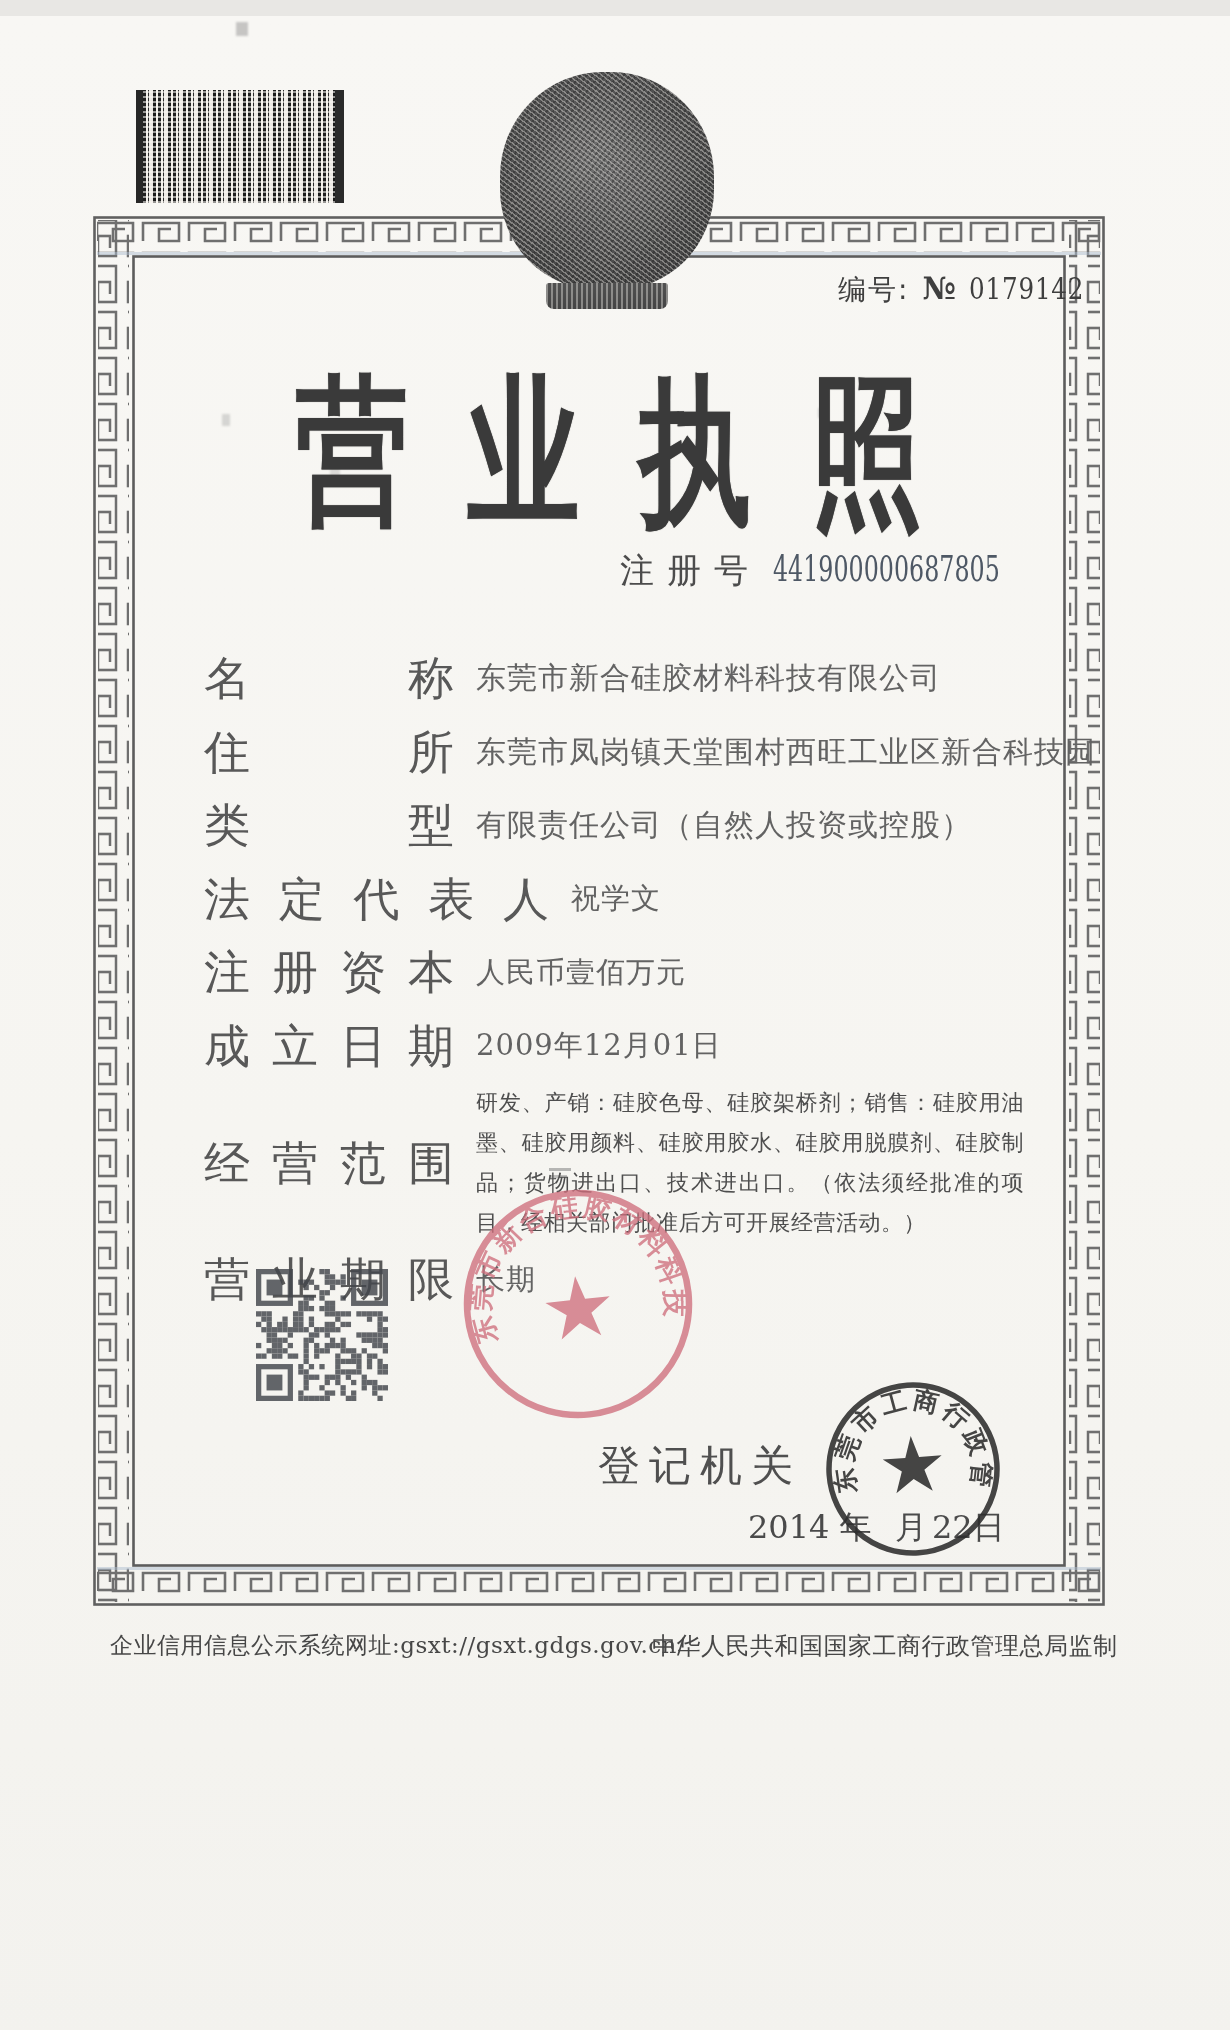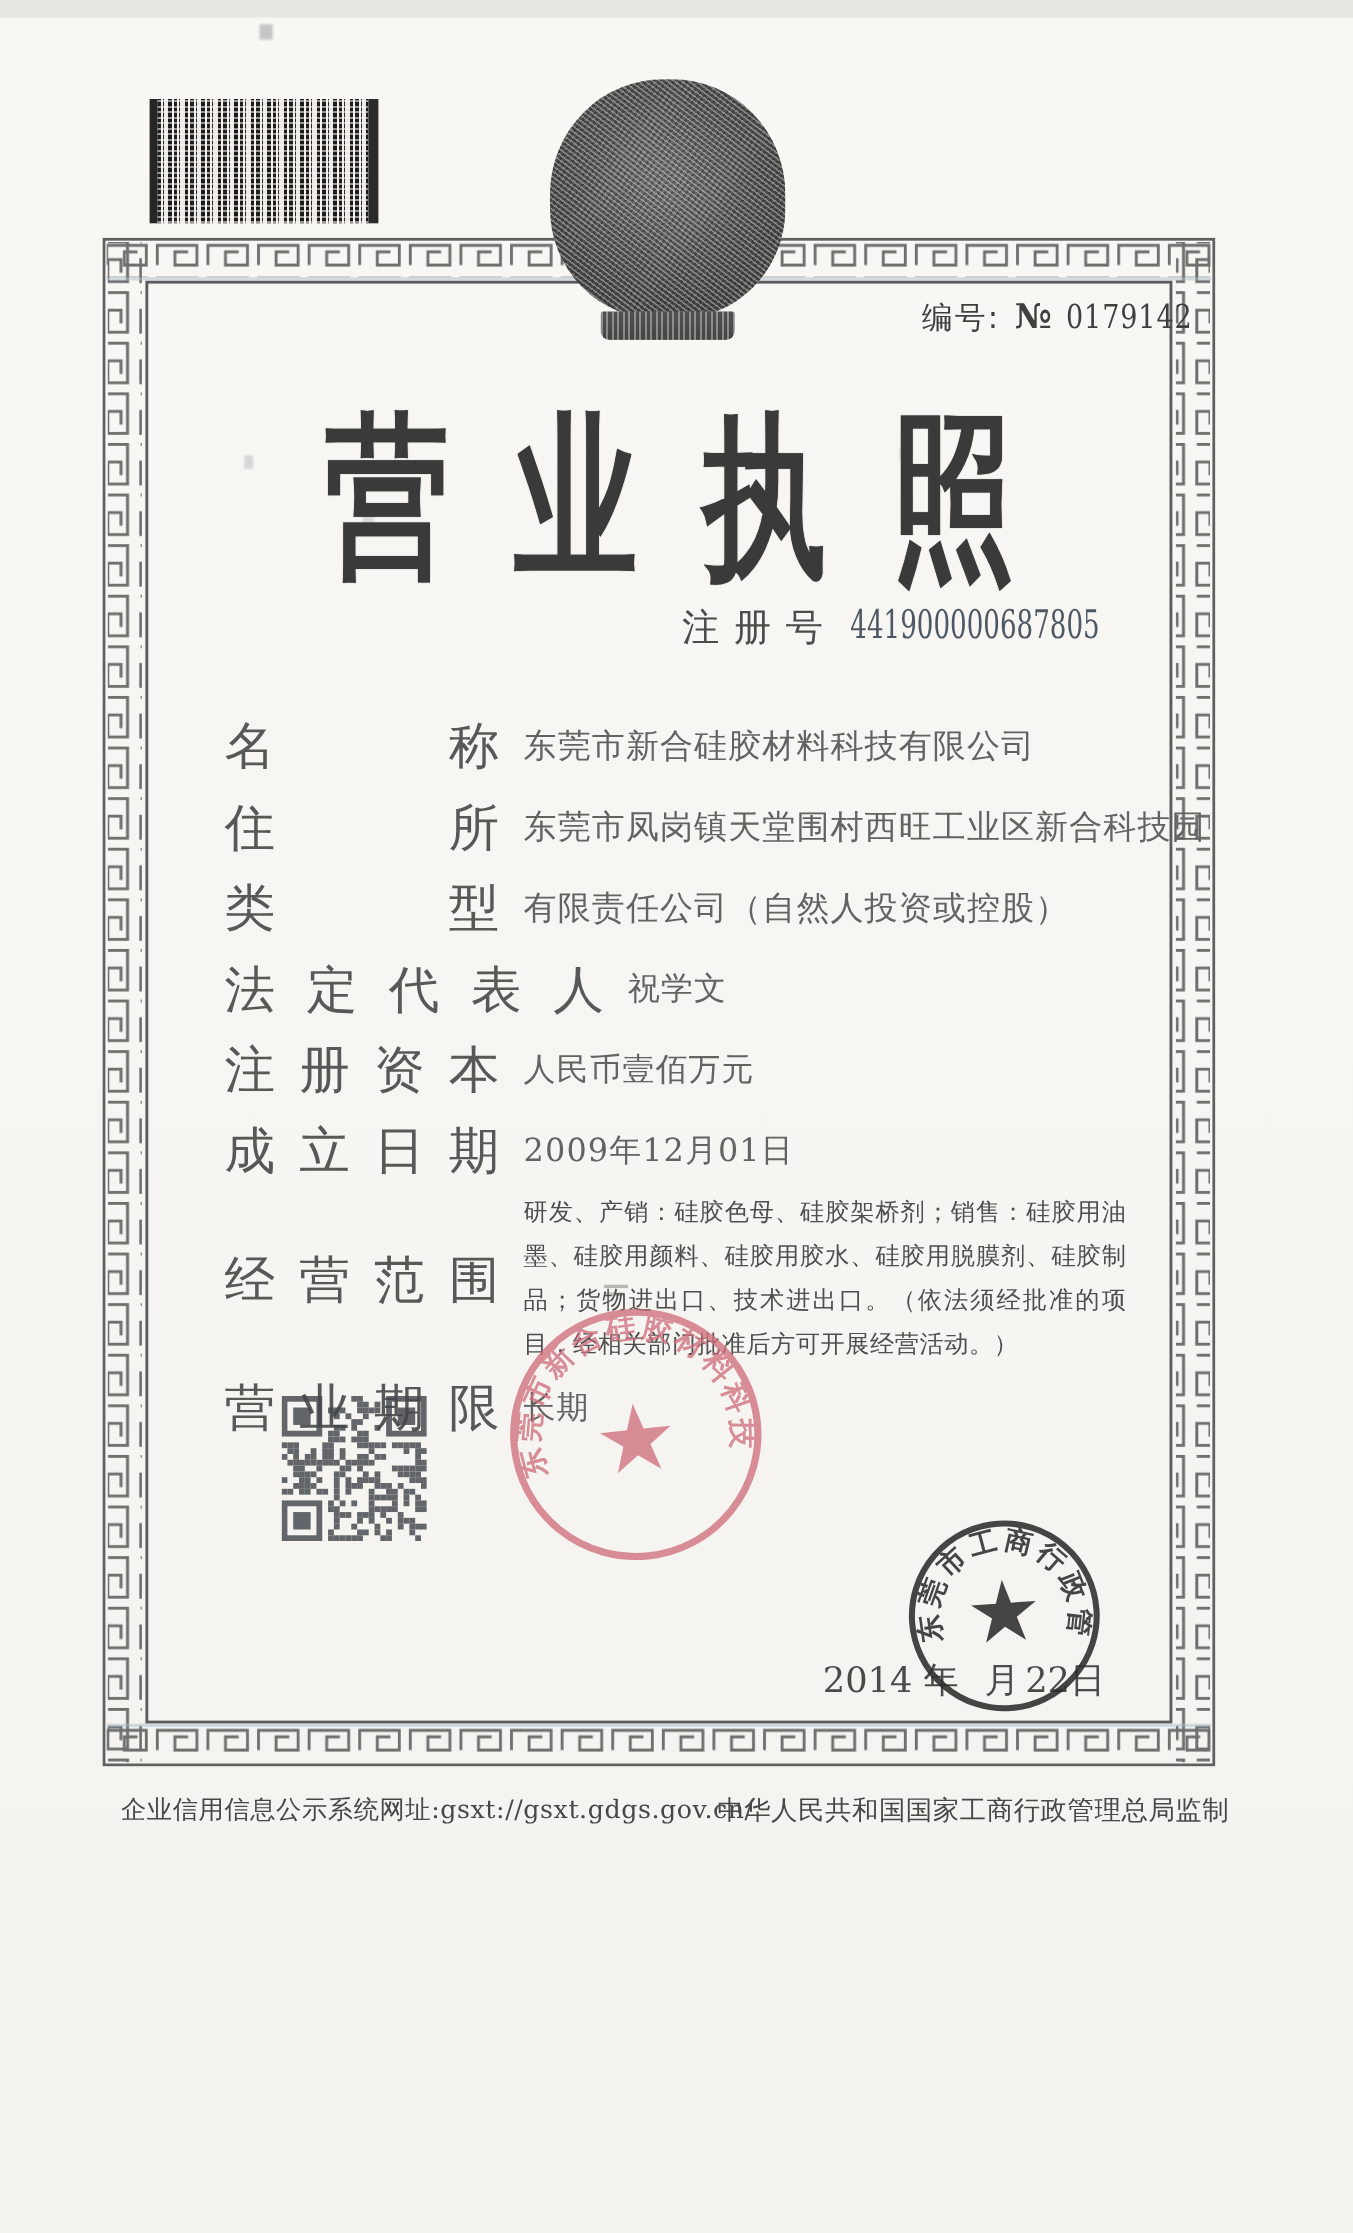--- a/index.html
+++ b/index.html
@@ -415,20 +415,21 @@
       <path id="blkArc" d="M 34.6 111.4 A 60 60 0 1 1 147.4 111.4" fill="none"></path>
       <text font-size="25" letter-spacing="4" fill="#2d2d2d">
         <textPath href="#blkArc" startOffset="2">东莞市工商行政管理局</textPath>
       </text>
       <g transform="translate(91,89)">
         <polygon points="0,-31 6.9,-9.6 29.5,-9.6 11.3,3.6 18.2,25.1 0,11.9 -18.2,25.1 -11.3,3.6 -29.5,-9.6 -6.9,-9.6" fill="#2d2d2d"></polygon>
       </g>
     </g>
   </svg>
 
+  <div class="regauth">登记机关</div>
   <div class="dateline">
     <span class="d-year">2014 年</span>
     <span class="d-month">月</span>
     <span class="d-day">22日</span>
   </div>
 
   <div class="footer">
     <div class="f-left">企业信用信息公示系统网址:gsxt://gsxt.gdgs.gov.cn/</div>
     <div class="f-right">中华人民共和国国家工商行政管理总局监制</div>
   </div>

